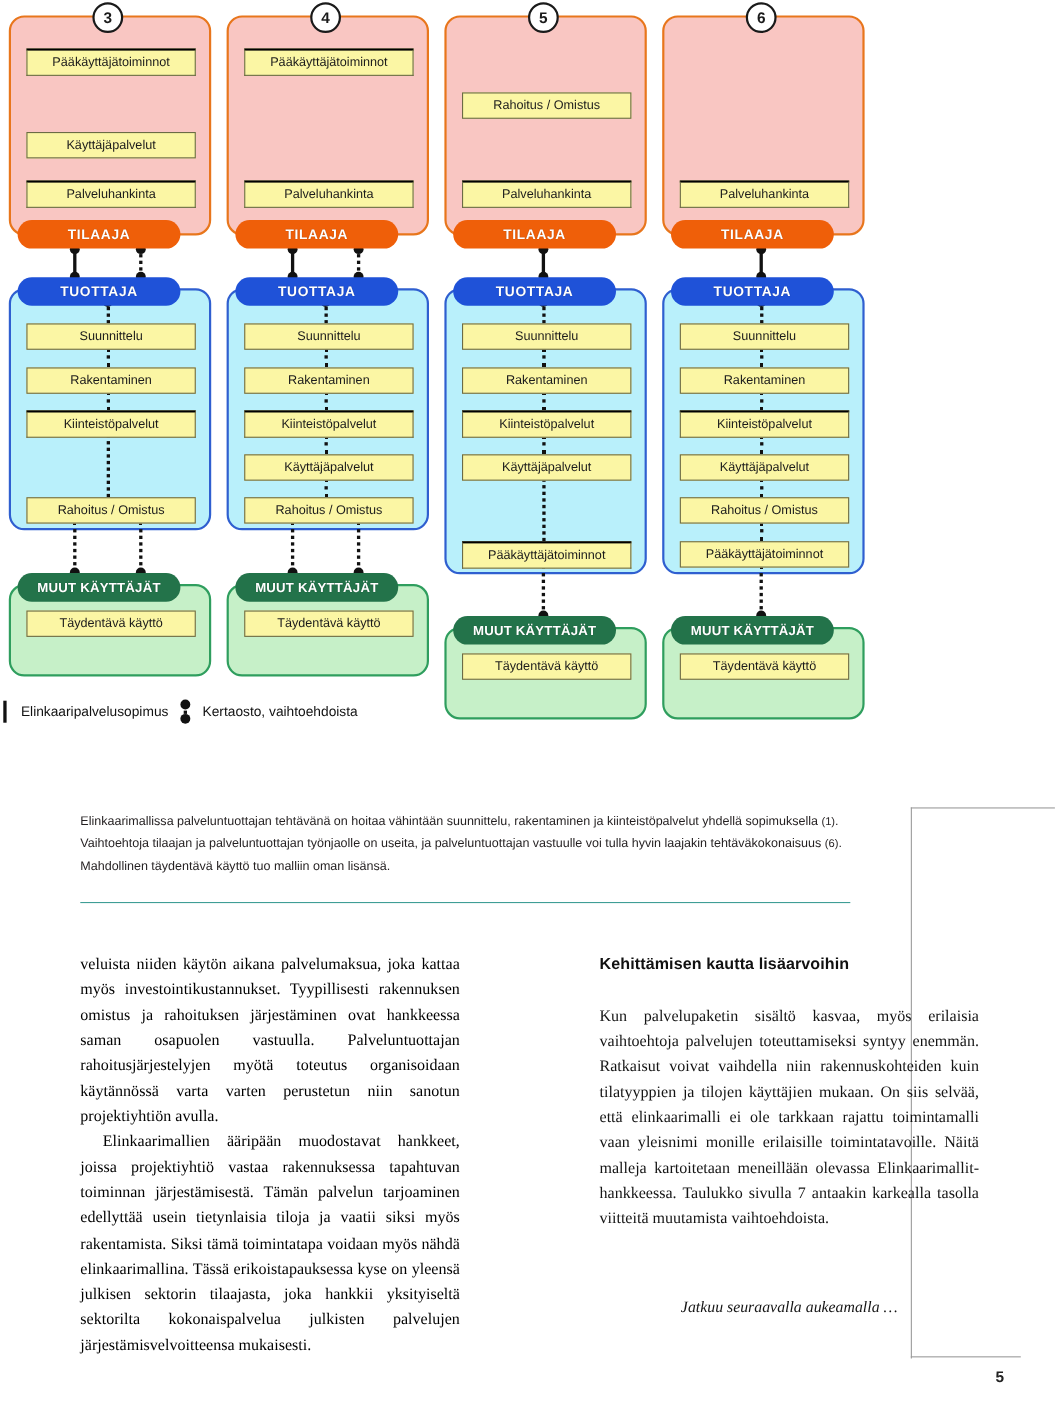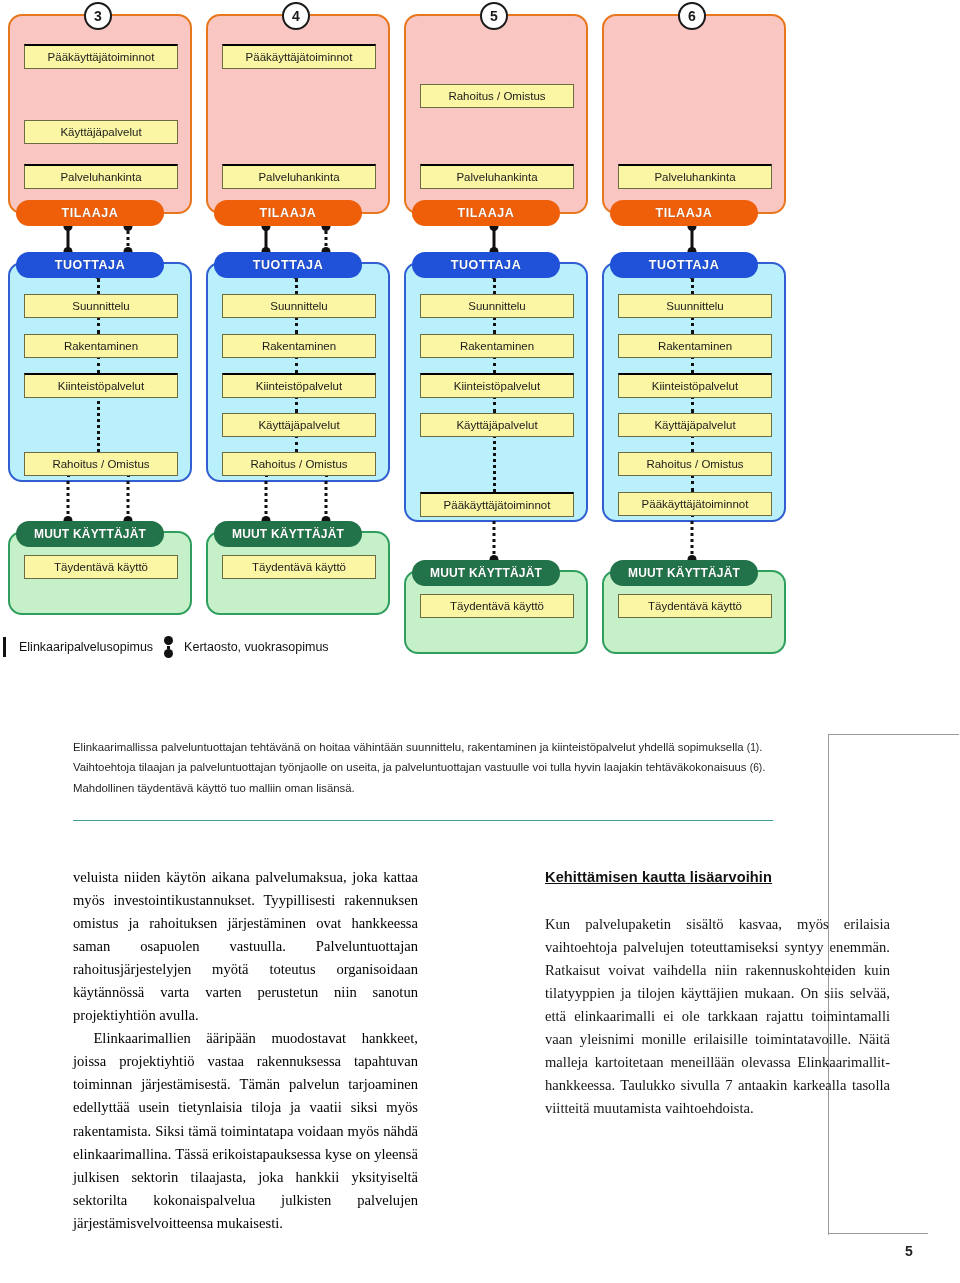--- a/index.html
+++ b/index.html
@@ -138,21 +138,20 @@
     position:absolute;left:545px;top:866px;width:345px;
     font-size:14.6px;line-height:1.58;color:#141414;
     text-align:justify;
     font-family:"Liberation Serif", serif;
   }
   #colR h2{
     margin:0 0 24px 0;
     font-family:"Liberation Sans",sans-serif;
     font-size:14.6px;font-weight:bold;letter-spacing:.1px;color:#111;
     text-align:left;
-    text-decoration:underline;
   }
   .para{ margin:0; text-indent:0; }
   .para + .para{ text-indent:1.4em; }
   .jatkuu{
     margin-top:58px;text-align:center;font-style:italic;font-size:14.4px;
     color:#141414;
   }
   #pageno{
     position:absolute;left:905px;top:1243px;
     font-family:"Liberation Sans",sans-serif;
@@ -322,32 +321,33 @@
 <div class="legend">
   <span class="legend-solid">
       <i></i>
     </span>
   <span>Elinkaaripalvelusopimus</span>
   <span class="legend-dotted">
       <b style="top:0"></b>
       <i></i>
       <b style="bottom:0"></b>
     </span>
-  <span>Kertaosto, vuokrasopimus</span>
+  <span>Kertaosto, vaihtoehdoista</span>
 </div>
 
 <div id="caption"><span>Elinkaarimallissa palveluntuottajan tehtävänä on hoitaa vähintään suunnittelu, rakentaminen ja kiinteistöpalvelut yhdellä sopimuksella </span><span class="small">(1)</span><span>. Vaihtoehtoja tilaajan ja palveluntuottajan työnjaolle on useita, ja palveluntuottajan vastuulle voi tulla hyvin laajakin tehtäväkokonaisuus </span><span class="small">(6)</span><span>. Mahdollinen täydentävä käyttö tuo malliin oman lisänsä.</span></div>
 
 <div id="rule"></div>
 <div id="frame"></div>
 <div id="frame-bot"></div>
 
 <div id="colL">
   <p class="para">veluista niiden käytön aikana palvelumaksua, joka kattaa myös investointikustannukset. Tyypillisesti rakennuksen omistus ja rahoituksen järjestäminen ovat hankkeessa saman osapuolen vastuulla. Palveluntuottajan rahoitusjärjestelyjen myötä toteutus organisoidaan käytännössä varta varten perustetun niin sanotun projektiyhtiön avulla.</p>
   <p class="para">Elinkaarimallien ääripään muodostavat hankkeet, joissa projektiyhtiö vastaa rakennuksessa tapahtuvan toiminnan järjestämisestä. Tämän palvelun tarjoaminen edellyttää usein tietynlaisia tiloja ja vaatii siksi myös rakentamista. Siksi tämä toimintatapa voidaan myös nähdä elinkaarimallina. Tässä erikoistapauksessa kyse on yleensä julkisen sektorin tilaajasta, joka hankkii yksityiseltä sektorilta kokonaispalvelua julkisten palvelujen järjestämisvelvoitteensa mukaisesti.</p>
 </div>
 
 <div id="colR">
   <h2>Kehittämisen kautta lisäarvoihin</h2>
   <p class="para">Kun palvelupaketin sisältö kasvaa, myös erilaisia vaihtoehtoja palvelujen toteuttamiseksi syntyy enemmän. Ratkaisut voivat vaihdella niin rakennuskohteiden kuin tilatyyppien ja tilojen käyttäjien mukaan. On siis selvää, että elinkaarimalli ei ole tarkkaan rajattu toimintamalli vaan yleisnimi monille erilaisille toimintatavoille. Näitä malleja kartoitetaan meneillään olevassa Elinkaarimallit-hankkeessa. Taulukko sivulla 7 antaakin karkealla tasolla viitteitä muutamista vaihtoehdoista.</p>
+  <div class="jatkuu">Jatkuu seuraavalla aukeamalla …</div>
 </div>
 
 <div id="pageno">5</div>
 
 </body></html>

